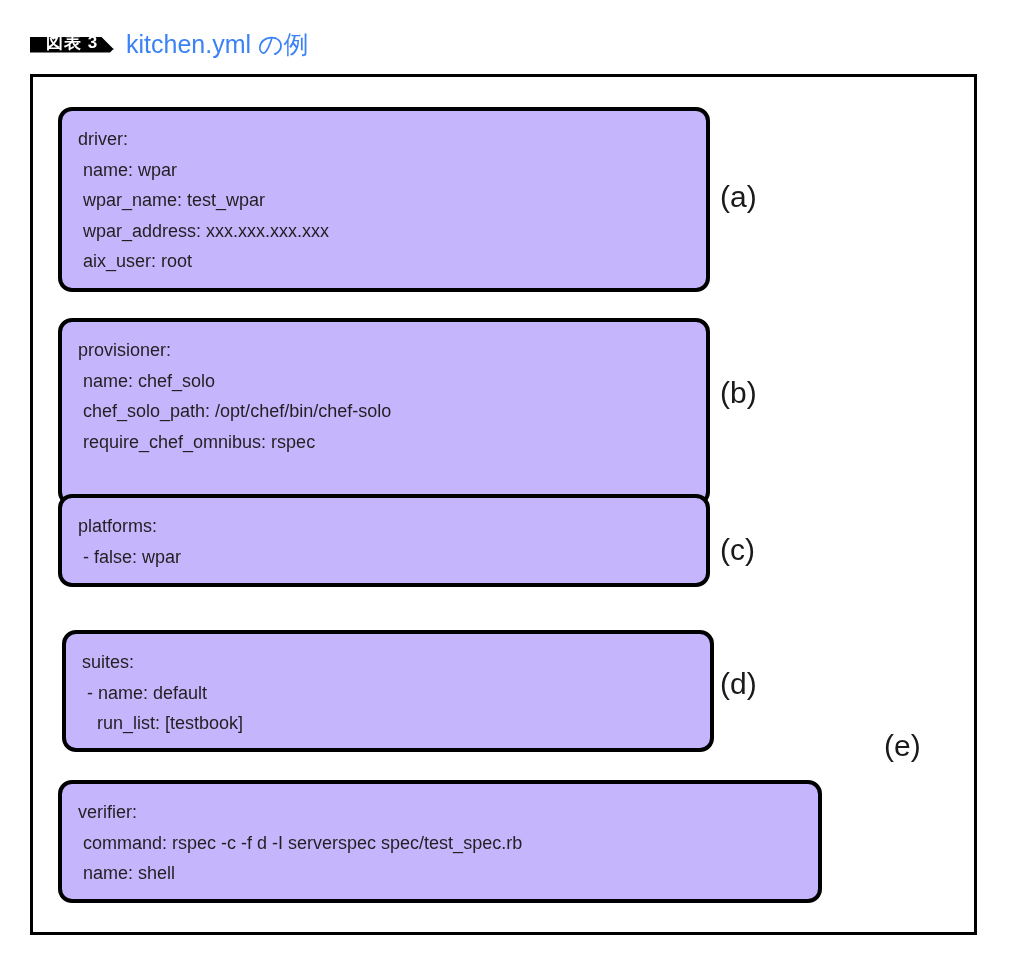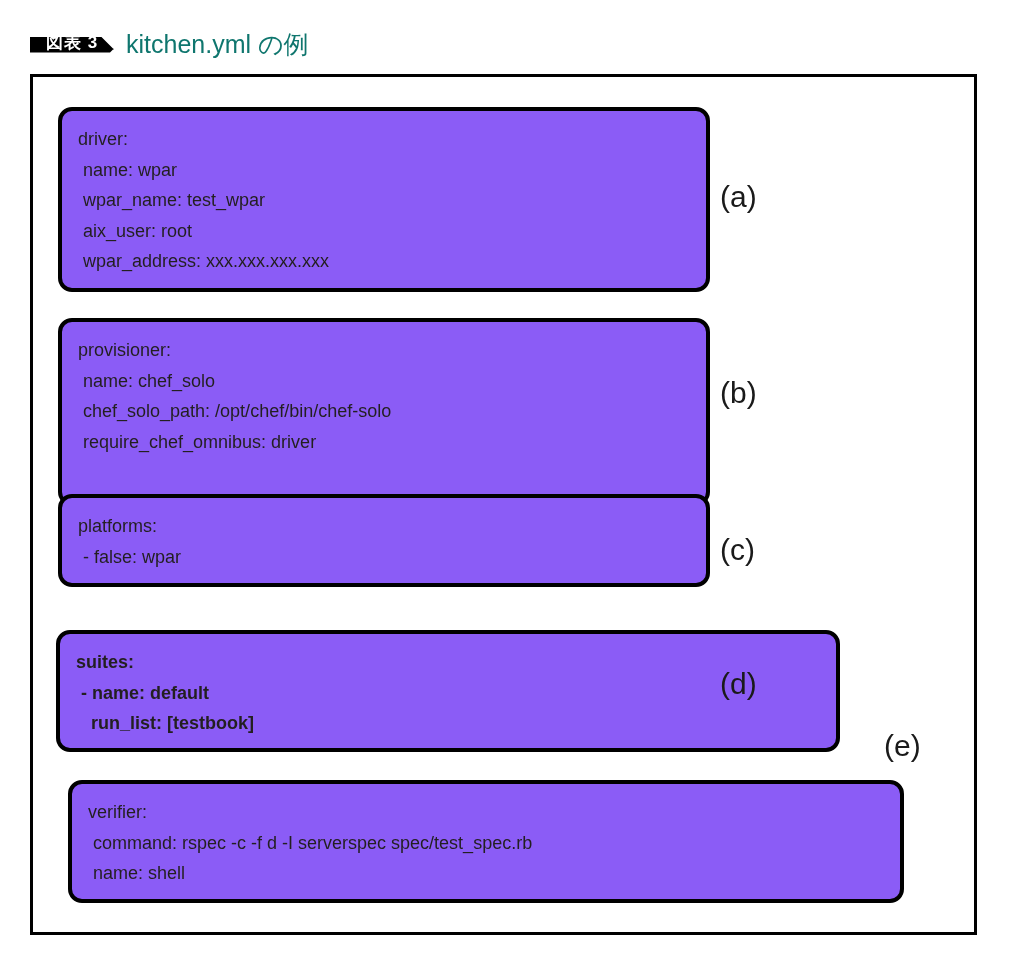--- a/index.html
+++ b/index.html
@@ -32,49 +32,49 @@
     background: #000000;
     color: #ffffff;
     font-size: 17px;
     font-weight: bold;
     letter-spacing: 1px;
     clip-path: polygon(0 0, calc(100% - 13px) 0, 100% 13px, 100% calc(100% - 4px), calc(100% - 4px) 100%, 0 100%);
     padding-bottom: 4px;
   }
   .title-text {
     font-size: 25px;
-    color: #0f766e;
+    color: #3b82f6;
   }
   .outer {
     position: absolute;
     left: 30px;
     top: 74px;
     width: 947px;
     height: 861px;
     border: 3px solid #000000;
     background: #ffffff;
   }
   .box {
     position: absolute;
     border: 4px solid #000000;
     border-radius: 14px;
-    background: #8b5cf6;
+    background: #c4b5fd;
     padding: 13px 16px 0 16px;
   }
   .box .line {
     white-space: pre;
     font-size: 18px;
     line-height: 30.5px;
     color: #231f20;
   }
   .box-a { left: 58px; top: 107px; width: 652px; height: 185px; }
   .box-b { left: 58px; top: 318px; width: 652px; height: 188px; }
   .box-c { left: 58px; top: 494px; width: 652px; height: 93px;  }
-  .box-d { left: 56px; top: 630px; width: 784px; height: 122px; font-weight: bold; }
-  .box-e { left: 68px; top: 780px; width: 836px; height: 123px; }
+  .box-d { left: 62px; top: 630px; width: 652px; height: 122px; }
+  .box-e { left: 58px; top: 780px; width: 764px; height: 123px; }
   .box-label {
     position: absolute;
     font-size: 30px;
     color: #1a1a1a;
   }
   .label-a { left: 720px; top: 180px; }
   .label-b { left: 720px; top: 376px; }
   .label-c { left: 720px; top: 533px; }
   .label-d { left: 720px; top: 667px; }
   .label-e { left: 884px; top: 729px; }
@@ -88,30 +88,30 @@
     <span class="badge">図表 3</span>
     <span class="title-text">kitchen.yml の例</span>
   </div>
 
   <div class="outer"></div>
 
   <div class="box box-a">
     <div class="line">driver:</div>
     <div class="line"> name: wpar</div>
     <div class="line"> wpar_name: test_wpar</div>
+    <div class="line"> wpar_address: xxx.xxx.xxx.xxx</div>
     <div class="line"> aix_user: root</div>
-    <div class="line"> wpar_address: xxx.xxx.xxx.xxx</div>
   </div>
   <div class="box-label label-a">(a)</div>
 
   <div class="box box-b">
     <div class="line">provisioner:</div>
     <div class="line"> name: chef_solo</div>
     <div class="line"> chef_solo_path: /opt/chef/bin/chef-solo</div>
-    <div class="line"> require_chef_omnibus: driver</div>
+    <div class="line"> require_chef_omnibus: rspec</div>
   </div>
   <div class="box-label label-b">(b)</div>
 
   <div class="box box-c">
     <div class="line">platforms:</div>
     <div class="line"> - false: wpar</div>
   </div>
   <div class="box-label label-c">(c)</div>
 
   <div class="box box-d">

